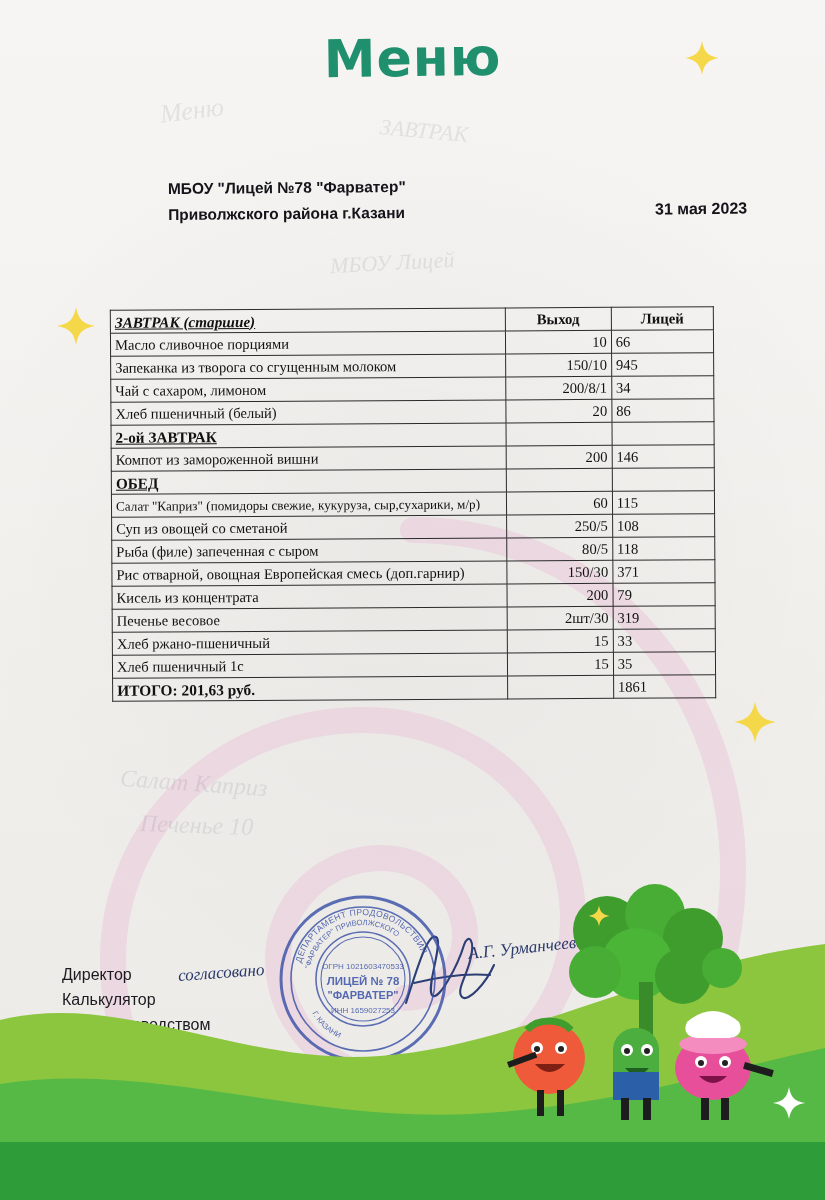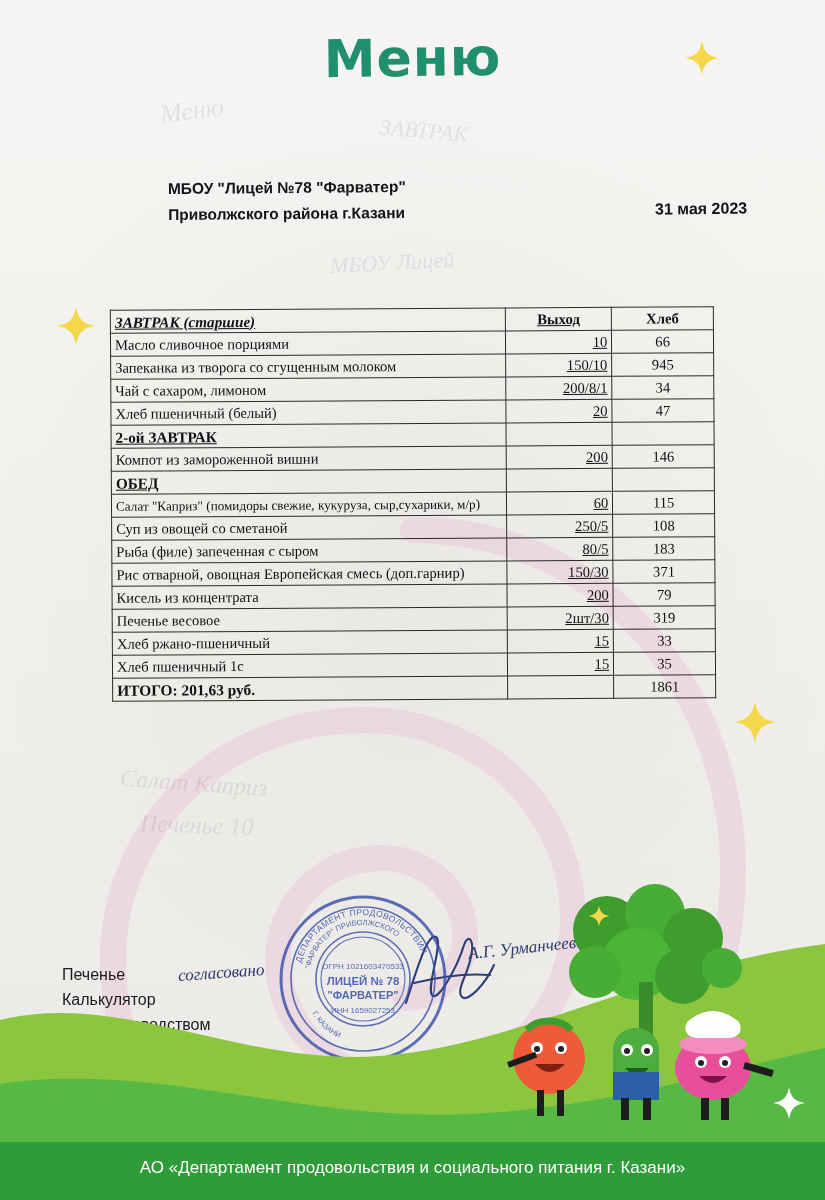--- a/index.html
+++ b/index.html
@@ -102,22 +102,22 @@
   }
   table#menu-table th,
   table#menu-table td {
     border: 1px solid #2b2b2b;
     padding: 1px 4px;
     line-height: 19px;
     height: 20px;
     vertical-align: middle;
   }
   th.col-dish, td.col-dish { width: 402px; text-align: left; }
-  th.col-out,  td.col-out  { width: 100px; text-align: right; padding-right: 7px; text-decoration: underline; }
-  th.col-kcal, td.col-kcal { width: 96px;  text-align: center; padding-right: 9px; }
+  th.col-out,  td.col-out  { width: 100px; text-align: right; padding-right: 7px; }
+  th.col-kcal, td.col-kcal { width: 96px;  text-align: left; padding-right: 9px; }
 
   table#menu-table th {
     text-align: center;
     font-weight: bold;
     font-size: 14.8px;
   }
   td.section {
     font-weight: bold;
     font-style: italic;
     font-size: 15.2px;
@@ -276,41 +276,41 @@
     <div>Приволжского района г.Казани</div>
   </div>
   <div id="doc-date">31 мая 2023</div>
 
   <div id="menu-table-wrap">
     <table id="menu-table">
       <tbody>
         <tr>
           <td class="col-dish section">ЗАВТРАК (старшие)</td>
           <th class="col-out">Выход</th>
-          <th class="col-kcal">Хлеб</th>
+          <th class="col-kcal">Лицей</th>
         </tr>
         <tr>
           <td class="col-dish">Масло сливочное порциями</td>
           <td class="col-out">10</td>
           <td class="col-kcal">66</td>
         </tr>
         <tr>
           <td class="col-dish">Запеканка из творога со сгущенным молоком</td>
           <td class="col-out">150/10</td>
           <td class="col-kcal">945</td>
         </tr>
         <tr>
           <td class="col-dish">Чай с сахаром, лимоном</td>
           <td class="col-out">200/8/1</td>
           <td class="col-kcal">34</td>
         </tr>
         <tr>
           <td class="col-dish">Хлеб пшеничный (белый)</td>
           <td class="col-out">20</td>
-          <td class="col-kcal">47</td>
+          <td class="col-kcal">86</td>
         </tr>
         <tr>
           <td class="col-dish section plain">2-ой ЗАВТРАК</td>
           <td class="col-out"></td>
           <td class="col-kcal"></td>
         </tr>
         <tr>
           <td class="col-dish">Компот из замороженной вишни</td>
           <td class="col-out">200</td>
           <td class="col-kcal">146</td>
@@ -326,21 +326,21 @@
           <td class="col-kcal">115</td>
         </tr>
         <tr>
           <td class="col-dish">Суп из овощей со сметаной</td>
           <td class="col-out">250/5</td>
           <td class="col-kcal">108</td>
         </tr>
         <tr>
           <td class="col-dish">Рыба (филе) запеченная с сыром</td>
           <td class="col-out">80/5</td>
-          <td class="col-kcal">183</td>
+          <td class="col-kcal">118</td>
         </tr>
         <tr>
           <td class="col-dish">Рис отварной, овощная Европейская смесь (доп.гарнир)</td>
           <td class="col-out">150/30</td>
           <td class="col-kcal">371</td>
         </tr>
         <tr>
           <td class="col-dish">Кисель из концентрата</td>
           <td class="col-out">200</td>
           <td class="col-kcal">79</td>
@@ -363,21 +363,21 @@
         <tr>
           <td class="col-dish total">ИТОГО: 201,63 руб.</td>
           <td class="col-out total-out"></td>
           <td class="col-kcal">1861</td>
         </tr>
       </tbody>
     </table>
   </div>
 
   <div id="sign-block">
-    <div>Печенье</div>
+    <div>Директор</div>
     <div>Калькулятор</div>
     <div>Зав. производством</div>
   </div>
   <div class="handwrite" id="hw-soglas">согласовано</div>
   <div class="handwrite" id="hw-name">А.Г. Урманчеева</div>
 
   <svg id="squiggle" viewBox="0 0 110 90">
     <g fill="none" stroke="#2b3f75" stroke-width="2.1" stroke-linecap="round">
       <path d="M8 78 C 20 40 30 8 38 12 C 46 16 28 62 34 70 C 40 78 60 40 66 20 C 70 8 78 14 72 36 C 68 52 58 66 64 72 C 70 78 88 58 96 40"></path>
       <path d="M16 58 C 40 52 68 48 92 50"></path>
@@ -472,14 +472,13 @@
         <circle cx="214" cy="191" r="3" fill="#222"></circle>
       <circle cx="238" cy="190" r="6" fill="#fff"></circle>
         <circle cx="238" cy="191" r="3" fill="#222"></circle>
       <path d="M212 204 Q226 218 240 204 Z" fill="#7d1248"></path>
       <rect x="214" y="226" width="8" height="22" fill="#1d1d1d"></rect>
       <rect x="234" y="226" width="8" height="22" fill="#1d1d1d"></rect>
       <rect x="258" y="190" width="30" height="7" fill="#1d1d1d" transform="rotate(16 258 190)"></rect>
     </g>
   </svg>
 
-  <div id="footer-text">АО «Департамент продовольствия и социального питания г. Казани»</div>
 </div>
 
 </body></html>

